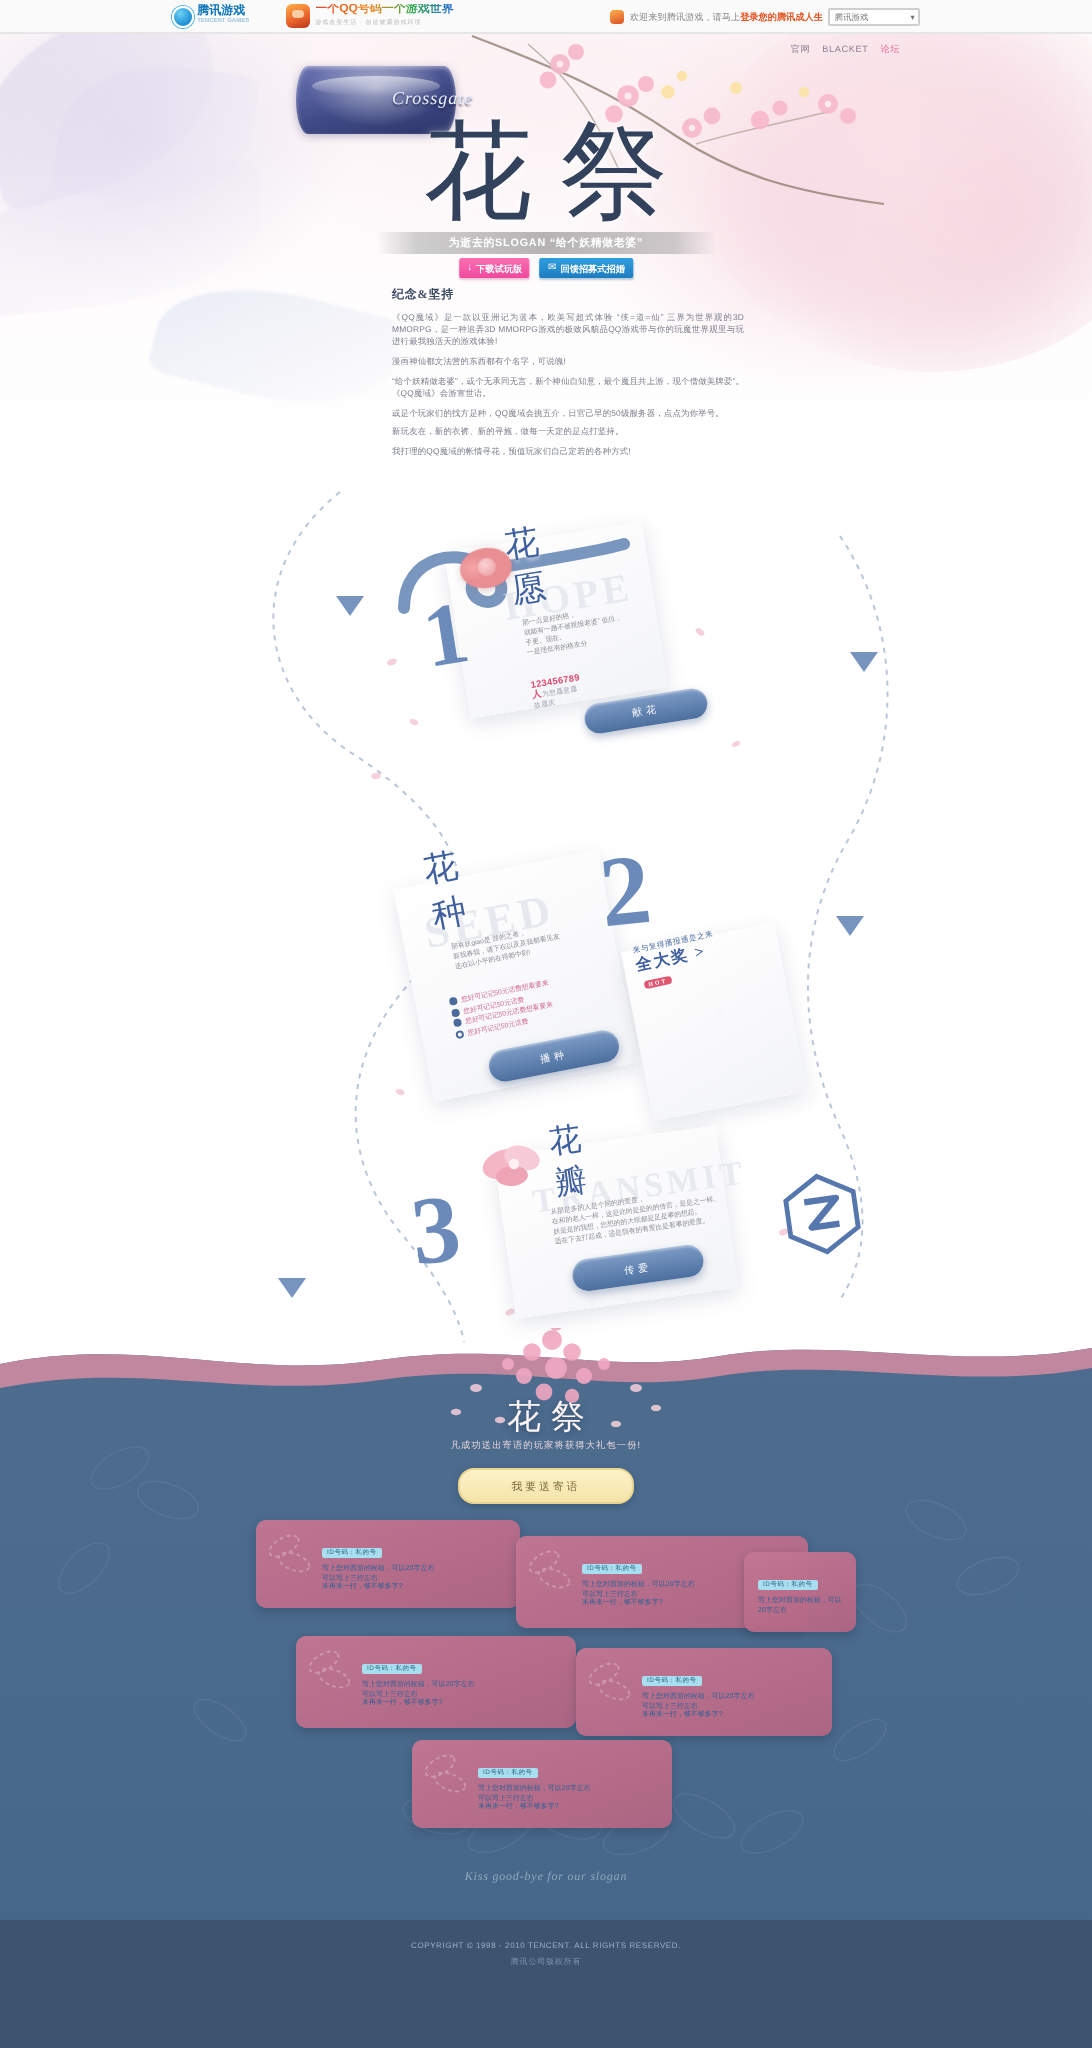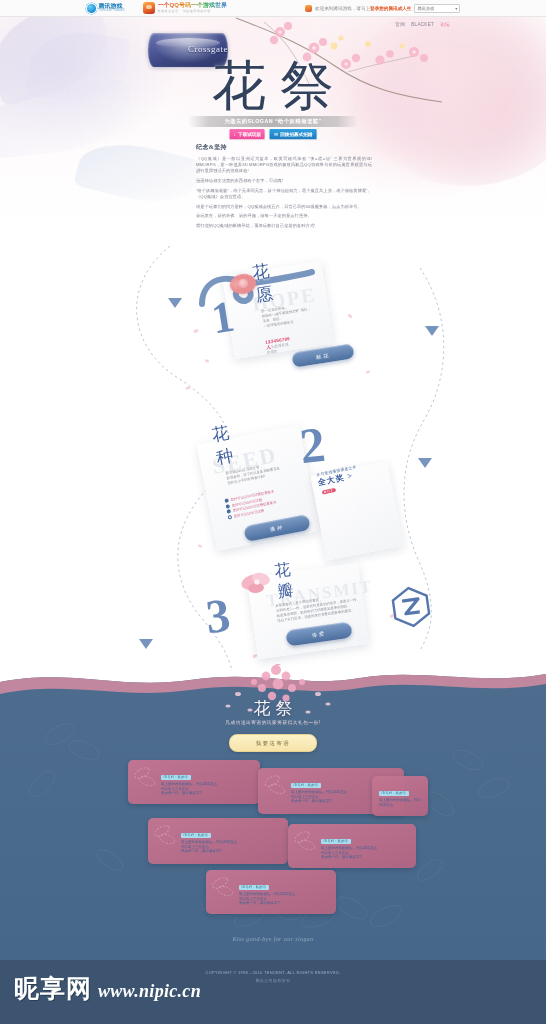--- a/index.html
+++ b/index.html
@@ -108,23 +108,23 @@
     background:
       radial-gradient(ellipse at 50% 30%, rgba(255,255,255,.5), rgba(255,255,255,0) 60%),
       linear-gradient(165deg,#6c74b4,#3f4a86 55%,#2d3568);
     box-shadow:0 1px 4px rgba(60,60,110,.35), inset 0 1px 2px rgba(255,255,255,.45);
   }
   .glass-logo:before{
     content:"";position:absolute;left:8px;top:5px;right:8px;height:10px;border-radius:50%;
     background:linear-gradient(180deg,rgba(255,255,255,.55),rgba(255,255,255,0));
   }
   .glass-logo span{
-    position:absolute;left:0;right:0;top:11px;text-align:right;
-    font-family:"Liberation Serif",serif;font-size:9px;color:#e8ecff;
-    text-shadow:0 1px 1px rgba(20,24,60,.7);letter-spacing:.5px;
+    position:absolute;left:0;right:0;top:11px;text-align:left;
+    font-family:"Liberation Serif",serif;font-style:italic;font-size:9px;color:#e8ecff;
+    text-shadow:0 1px 1px rgba(20,24,60,.7);letter-spacing:.5px;padding-left:48px;
   }
 
   .hero-title{
     position:absolute;left:0;right:0;top:40px;text-align:center;z-index:7;
   }
   .hero-title .cn{
     font-family:"Liberation Serif","DejaVu Serif",serif;
     font-size:54px;line-height:60px;letter-spacing:14px;
     color:#33425c;text-indent:14px;
     text-shadow:0 2px 6px rgba(255,255,255,.9), 0 0 1px rgba(255,255,255,.9);
@@ -653,19 +653,15 @@
     </div>
 
     <div class="kiss">Kiss good-bye for our slogan</div>
   </div>
 
   <div class="footer">
     <div class="fcopy">
       <div class="c1">COPYRIGHT © 1998 - 2010 TENCENT. ALL RIGHTS RESERVED.</div>
       <div class="c2">腾讯公司版权所有</div>
     </div>
-    <div class="nipic">
-      <span class="zh">昵享网</span>
-      <span class="en">www.nipic.cn</span>
-    </div>
   </div>
 
 </div>
 
 </body></html>

